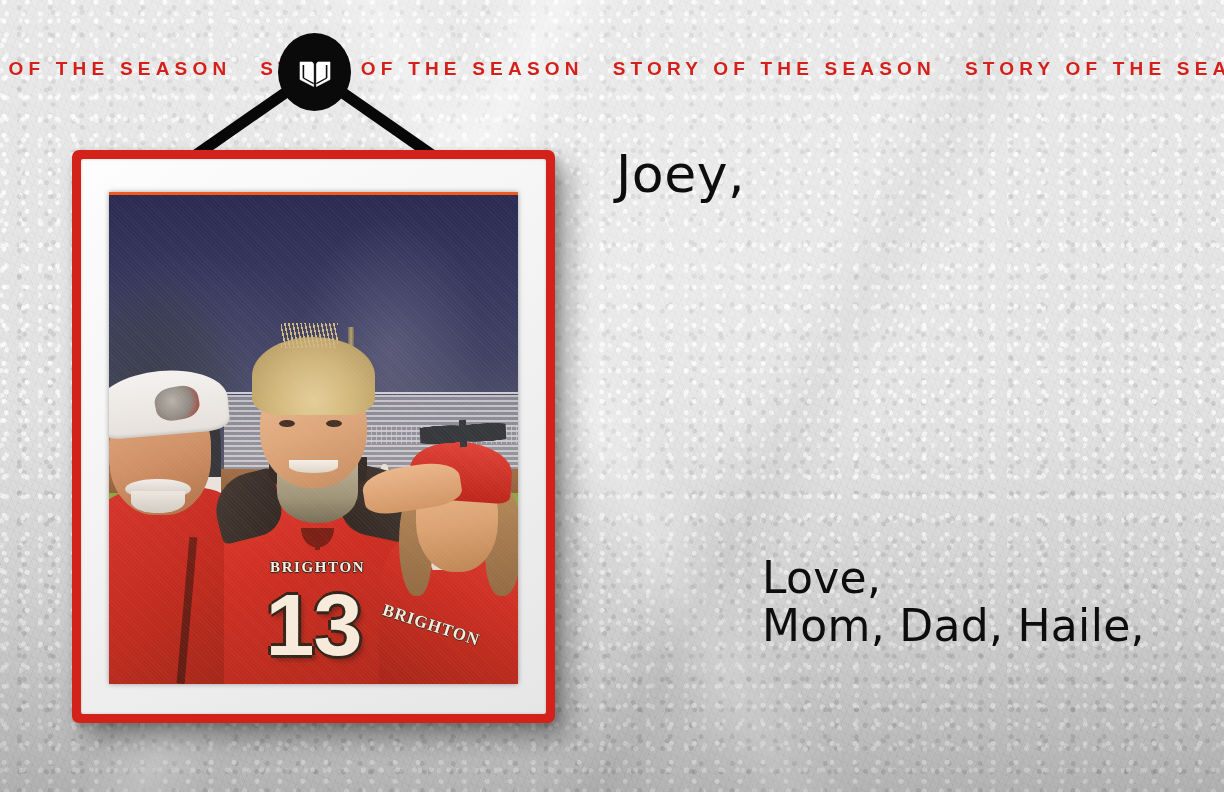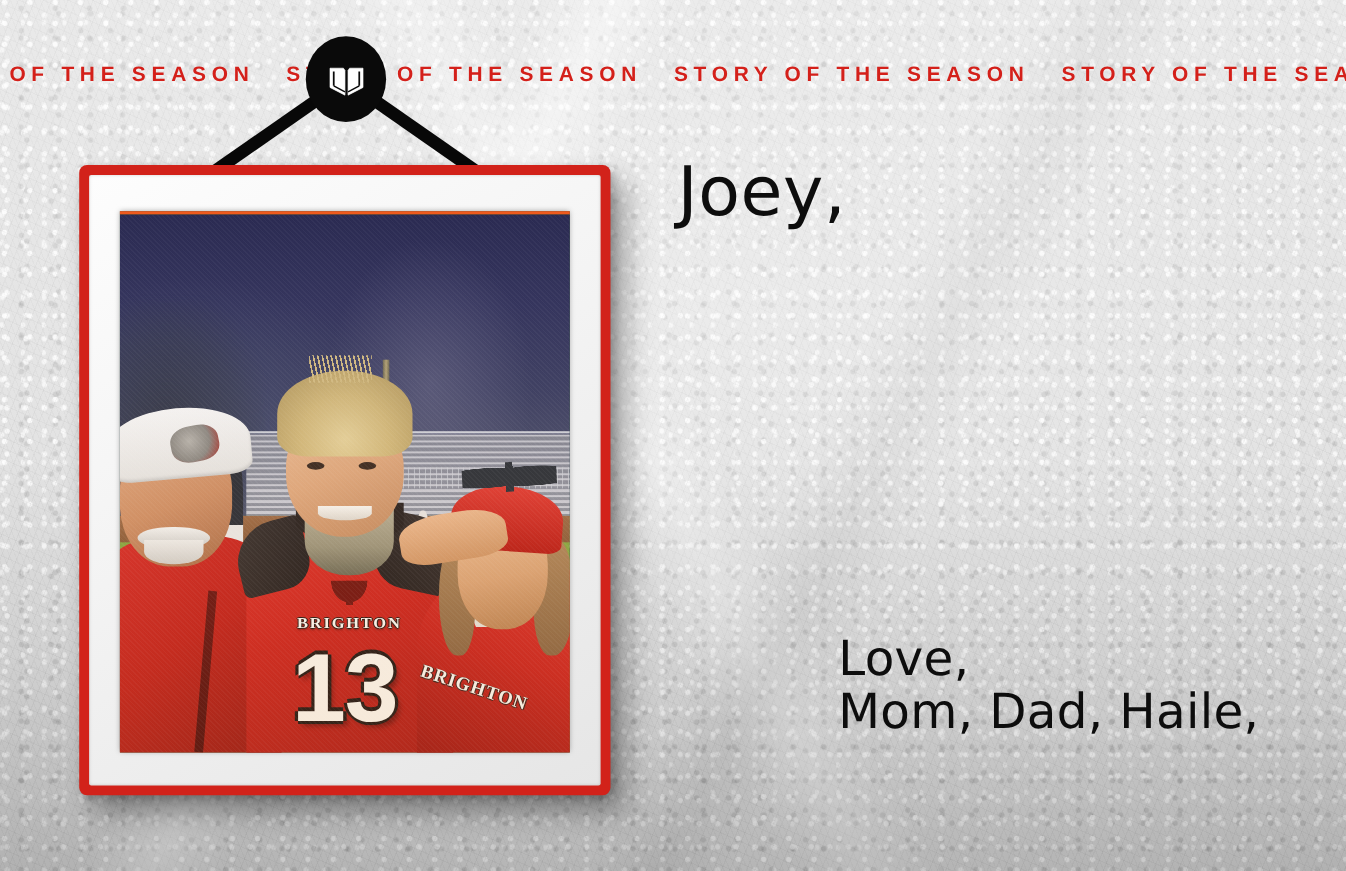--- a/index.html
+++ b/index.html
@@ -414,28 +414,28 @@
   }
 
   
   .greeting {
     position: absolute;
     left: 616px;
     top: 146px;
     z-index: 8;
     color: #0d0d0d;
     font-family: "DejaVu Sans", sans-serif;
-    font-size: 62px;
+    font-size: 52px;
     line-height: 56px;
     letter-spacing: .5px;
   }
   .signature {
     position: absolute;
     left: 762px;
-    top: 576px;
+    top: 554px;
     z-index: 8;
     color: #0d0d0d;
     font-family: "DejaVu Sans", sans-serif;
     font-size: 44px;
     line-height: 48px;
     letter-spacing: .3px;
     white-space: nowrap;
   }
   .signature div { display: block; }
 </style>

